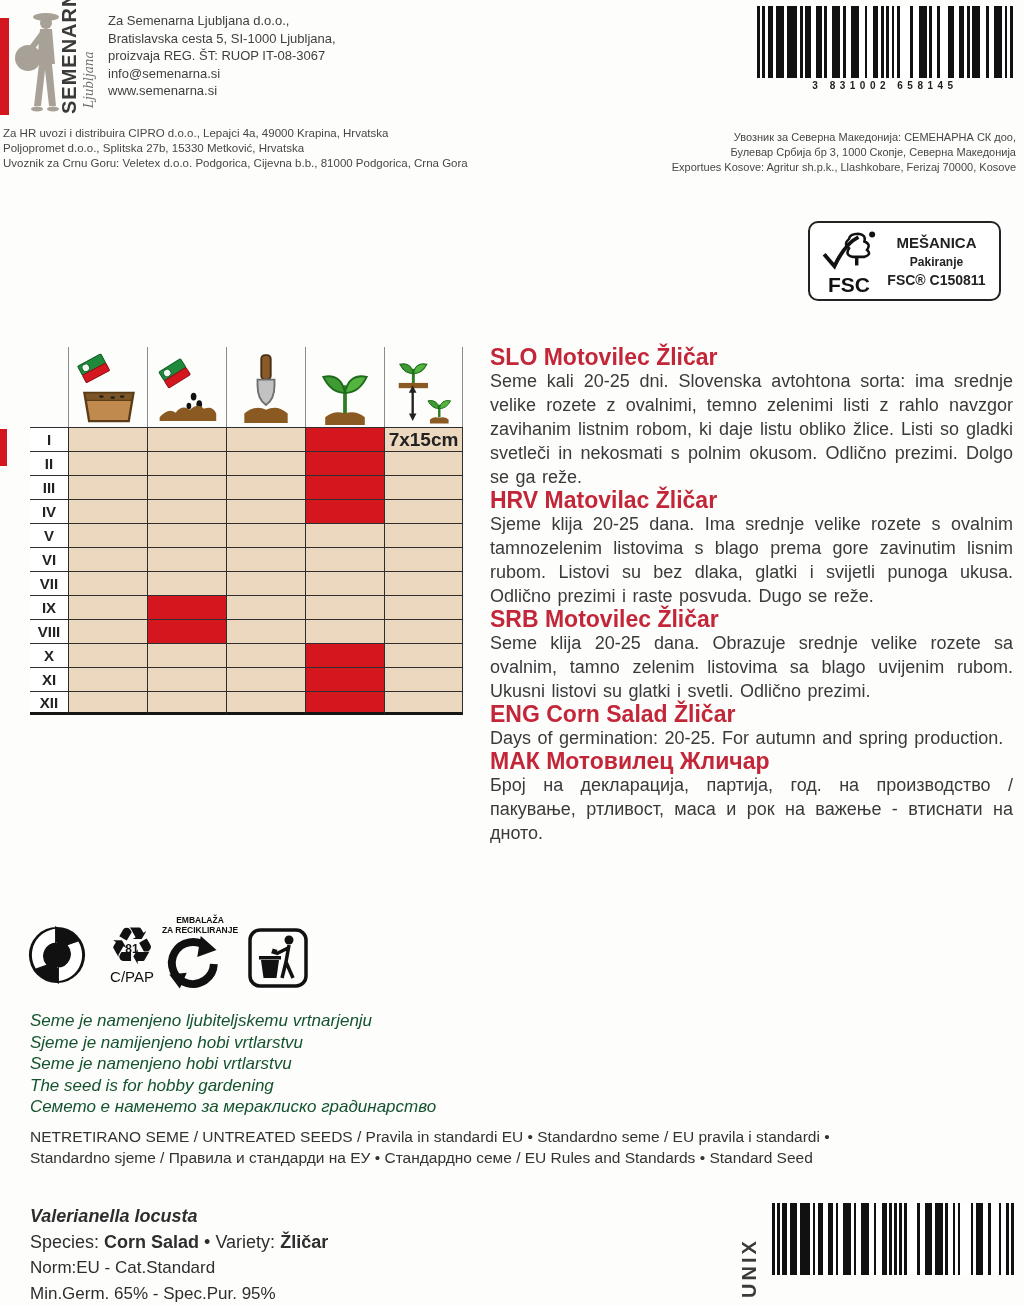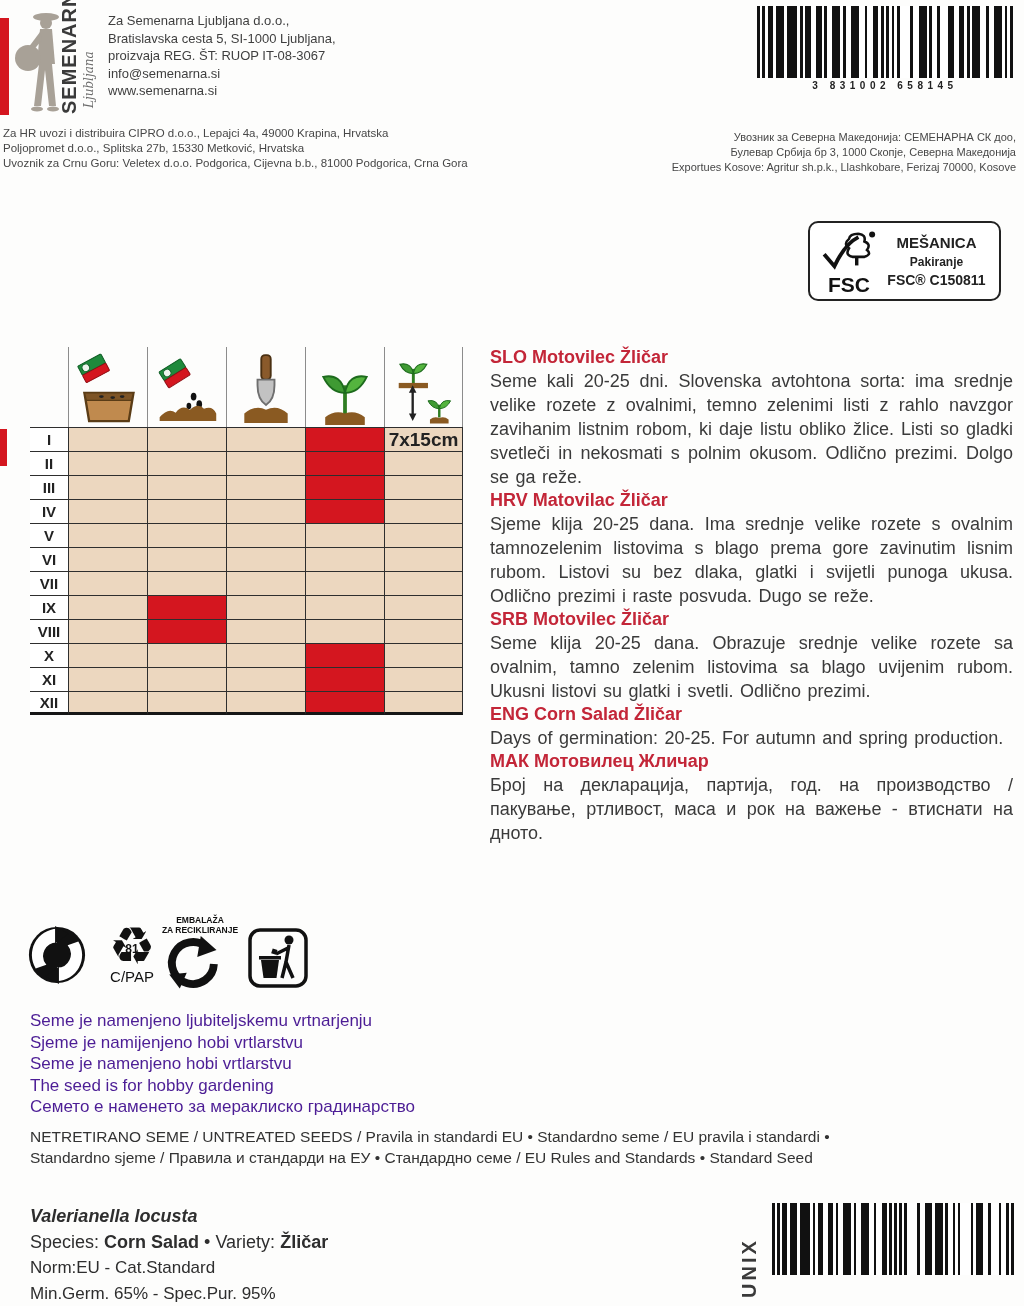--- a/index.html
+++ b/index.html
@@ -41,31 +41,31 @@
   .cal-row { display:grid; grid-template-columns:38px repeat(5,79px); height:24px; }
   .cal-label { border-top:1.6px solid #2e2e2e; display:flex; align-items:center; justify-content:center; font-weight:bold; font-size:15px; color:#222; background:#fff; }
   .cal-cell { background:var(--cell); border-top:1.6px solid #2e2e2e; border-left:1.6px solid #2e2e2e; display:flex; align-items:center; justify-content:center; }
   .cal-cell:last-child { border-right:1.6px solid #2e2e2e; }
   .cal-cell.mark { background:var(--mark); }
   .cal-cell.note { font-size:19px; font-weight:600; color:#222; }
   .cal-row.last .cal-cell, .cal-row.last .cal-label { border-bottom:3px solid #161616; }
 
   
   .descs { width:523px; }
-  .dtitle { color:var(--accent); font-weight:bold; font-size:18px; line-height:23px; }
+  .dtitle { color:var(--accent); font-weight:bold; font-size:23px; line-height:23px; }
   .dbody { font-size:18px; line-height:24px; text-align:justify; color:#3a3a3a; word-spacing:1.5px; }
 
   
   .cpap { width:64px; text-align:center; position:relative; }
   .cpap .tri { font-size:52px; line-height:48px; color:#111; }
   .cpap .num { position:absolute; top:20px; left:0; right:0; font-size:12px; font-weight:bold; color:#111; }
   .cpap .mat { font-size:15px; font-weight:normal; color:#111; margin-top:-2px; }
   .recaption { width:110px; text-align:center; font-size:8.5px; font-weight:bold; color:#111; line-height:9.5px; }
 
-  .hobby { font-size:17px; line-height:21.6px; color:#4c1d95; }
+  .hobby { font-size:17px; line-height:21.6px; color:#14532d;font-style:italic; }
   .untreated { font-size:15.5px; line-height:21px; color:#333; width:985px; }
 
   .product { color:#2e2e2e; }
   .product .latin { font-style:italic; font-weight:600; font-size:18px; line-height:26px; }
   .product .specline { font-size:18px; line-height:26px; }
   .product .specline b { font-weight:bold; }
   .product .norm, .product .qual { font-size:17px; line-height:26px; }
 
   .unix { writing-mode:vertical-rl; transform:rotate(180deg); font-size:20px; font-weight:600; letter-spacing:3px; color:#3a3a3a; }
 </style>

